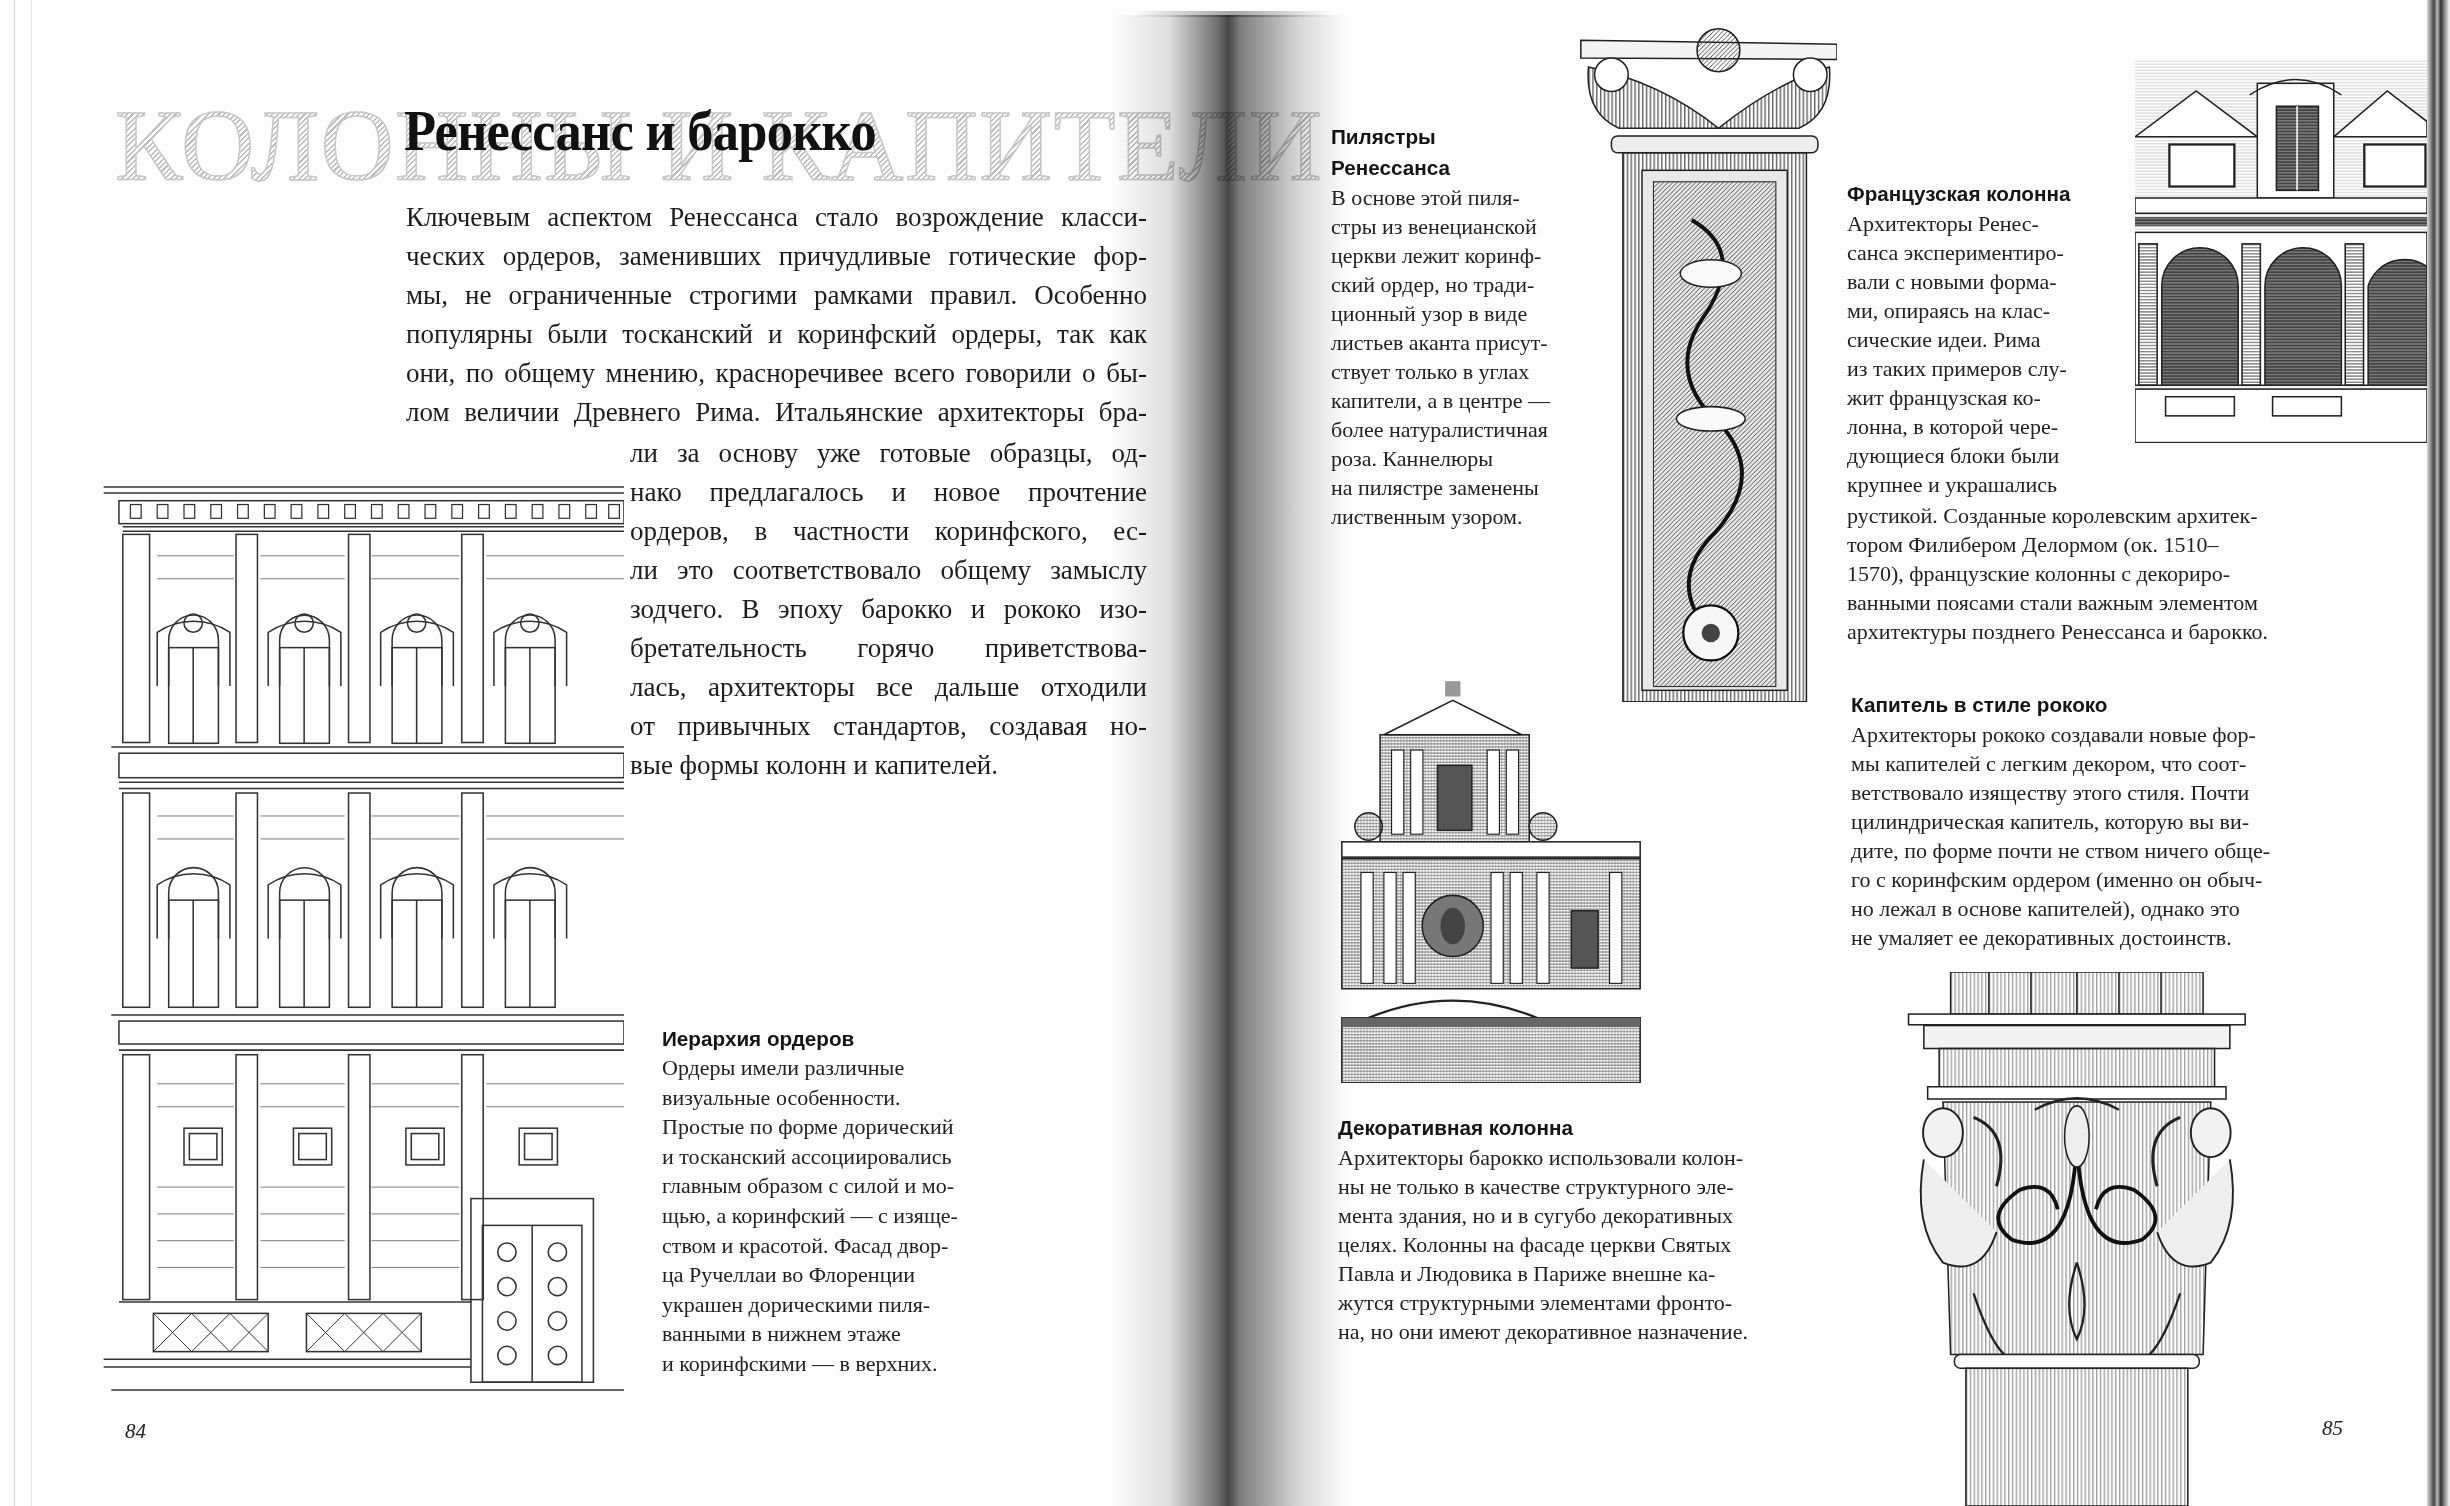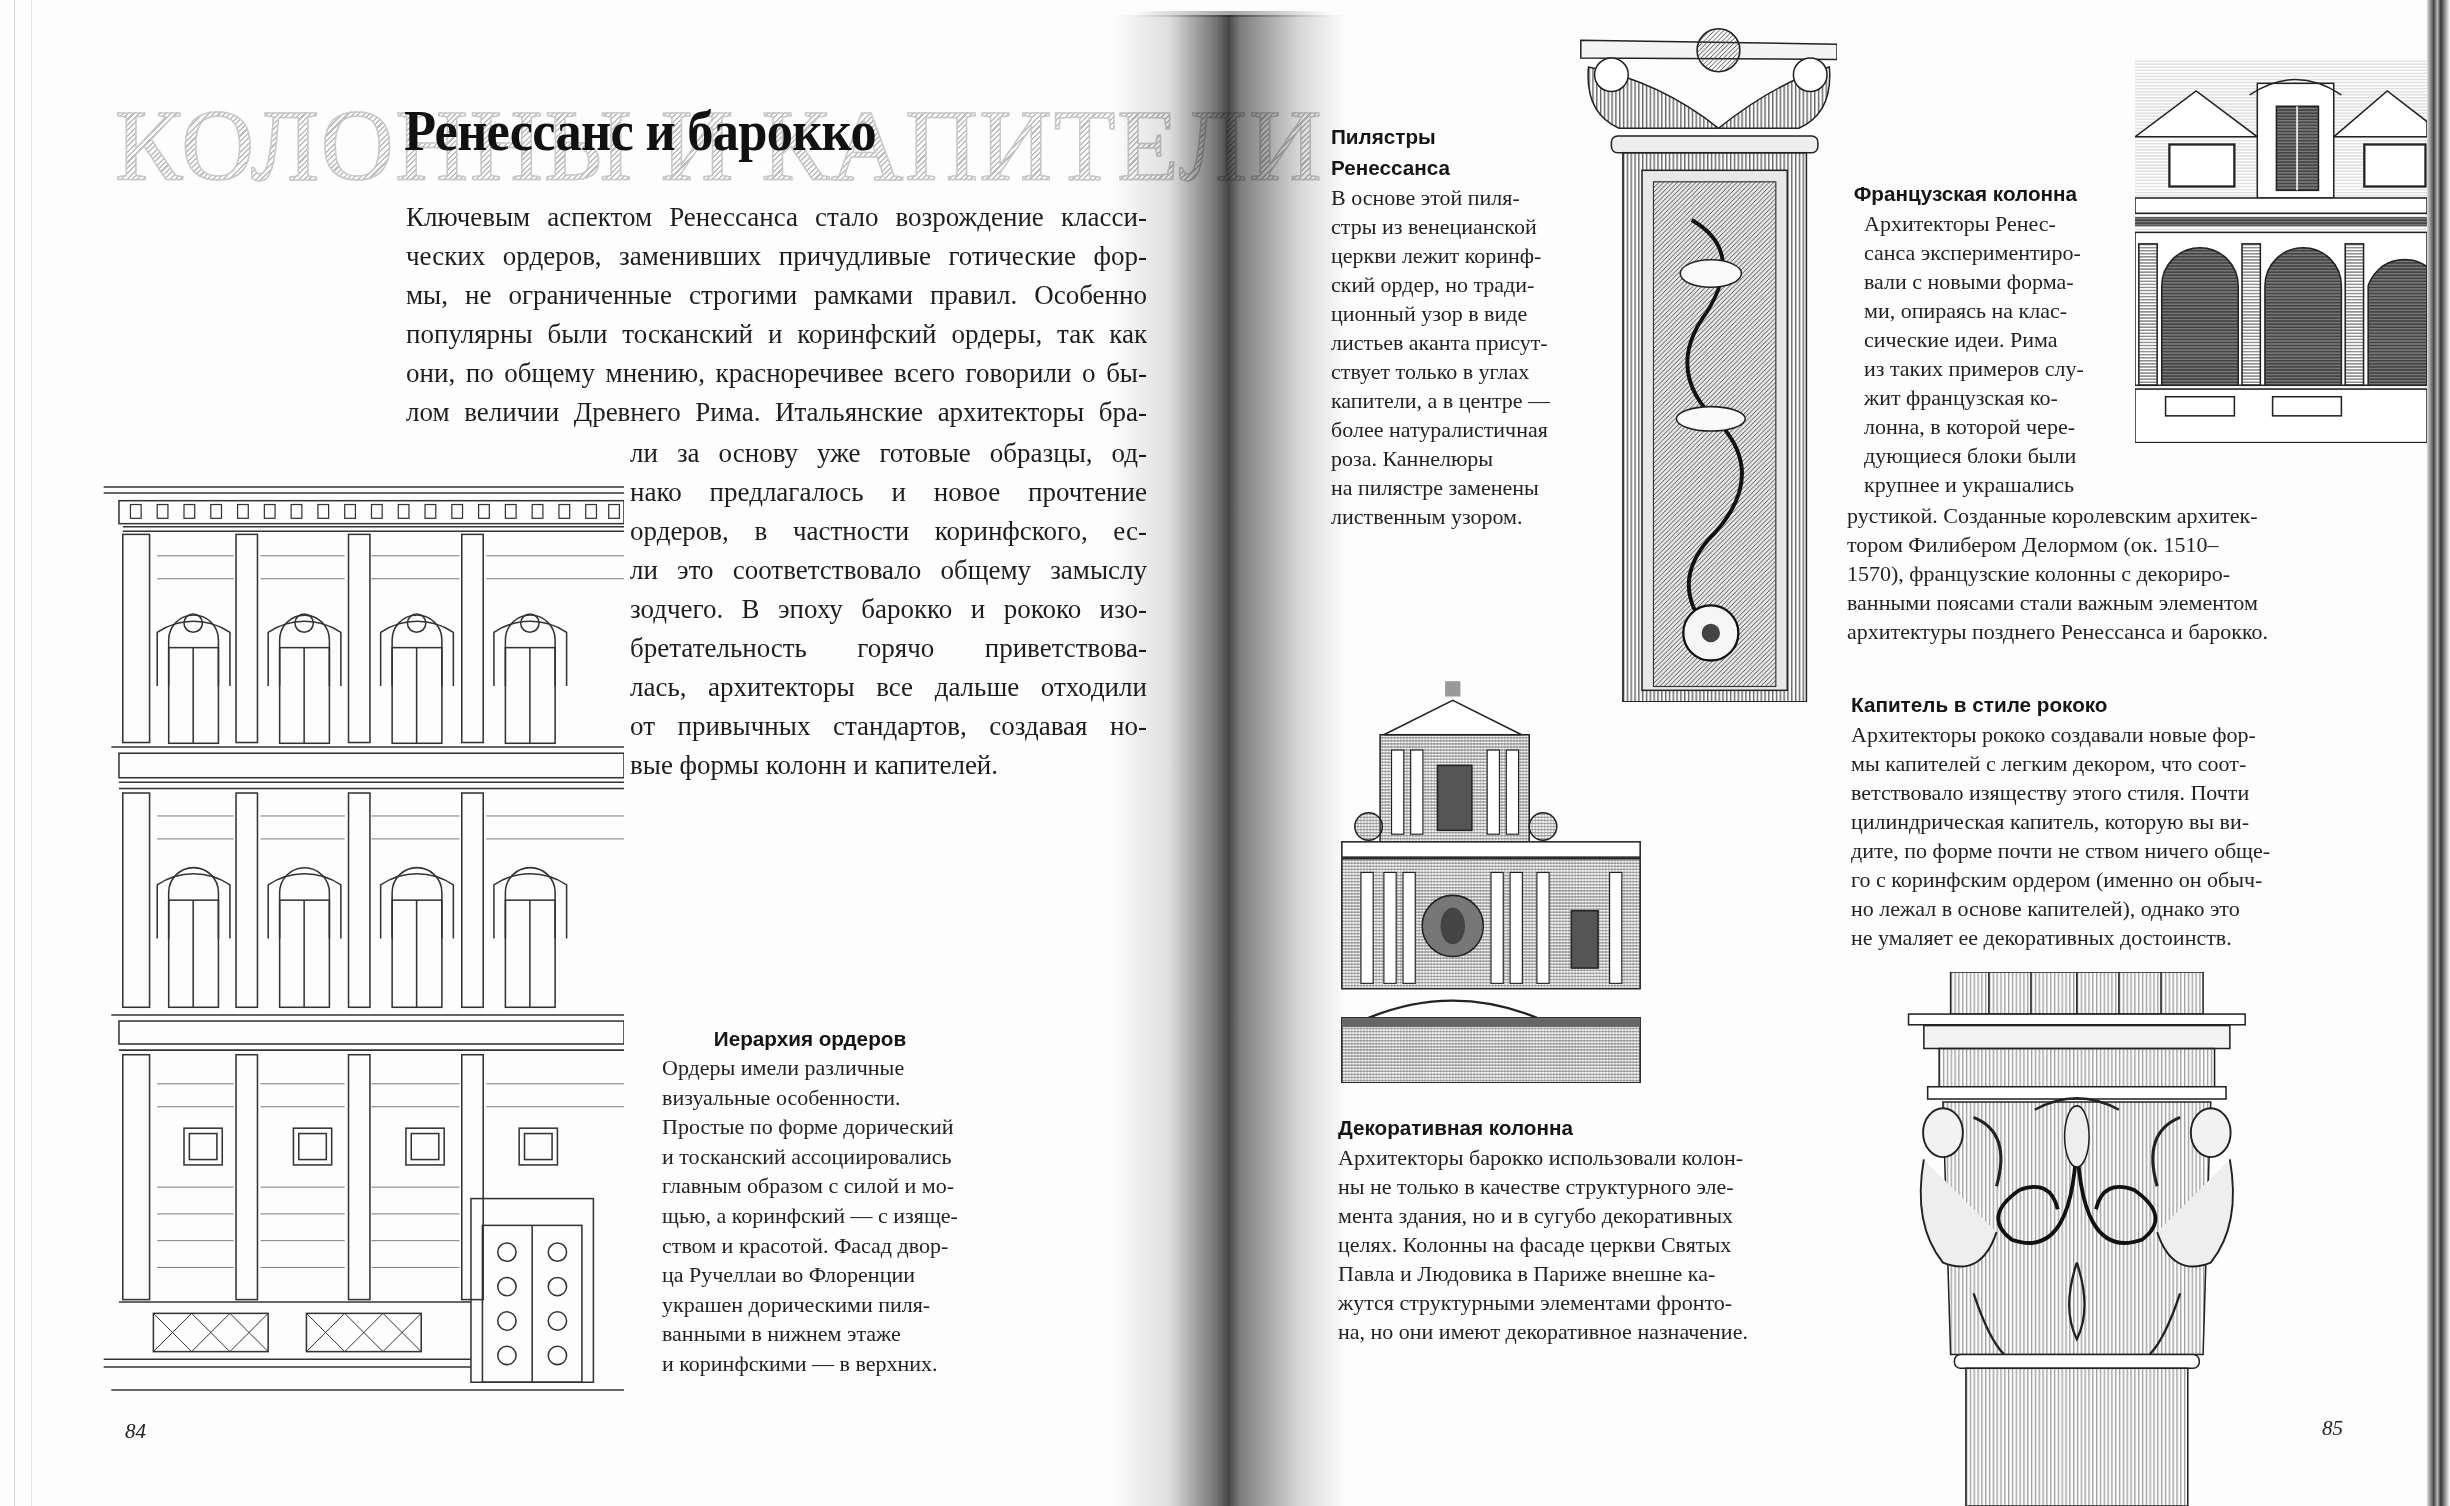--- a/index.html
+++ b/index.html
@@ -23,30 +23,30 @@
   .body-text { font-family:"Liberation Serif", serif; font-size:27px; line-height:39px; color:#1d1d1d; text-align:justify; position:absolute; }
   .body-line { display:block; white-space:nowrap; text-align:justify; text-align-last:justify; }
   .intro-a { left:406px; top:198px; width:741px; }
   .intro-b { left:630px; top:434px; width:517px; }
 
   .cap-head { font-family:"Liberation Sans", sans-serif; font-weight:bold; font-size:20.7px; color:#151515; white-space:nowrap; }
   .cap-body { font-family:"Liberation Serif", serif; font-size:22px; color:#222; }
   .cap-line { display:block; white-space:nowrap; }
 
   .cap-hier { position:absolute; left:662px; top:1024px; }
-  .cap-hier .cap-head { line-height:29px;text-align:center; }
+  .cap-hier .cap-head { line-height:29px; }
   .cap-hier .cap-body { line-height:29.6px; }
 
   .cap-pil { position:absolute; left:1331px; top:121px; }
   .cap-pil .cap-head { line-height:31px; display:block; }
   .cap-pil .cap-body { line-height:29px; }
 
   .cap-fr { position:absolute; left:1847px; top:178px; }
   .cap-fr .cap-head { line-height:31px; display:block;text-align:center; }
-  .cap-fr .cap-body { line-height:29px;margin-left:17px; }
+  .cap-fr .cap-body { line-height:29px; }
 
   .cap-fr2 { position:absolute; left:1847px; top:501px; }
   .cap-fr2 .cap-body { line-height:29px; }
 
   .cap-roc { position:absolute; left:1851px; top:689px; }
   .cap-roc .cap-head { line-height:31px; display:block; }
   .cap-roc .cap-body { line-height:29px; }
 
   .cap-dec { position:absolute; left:1338px; top:1112px; }
   .cap-dec .cap-head { line-height:31px; display:block; }

